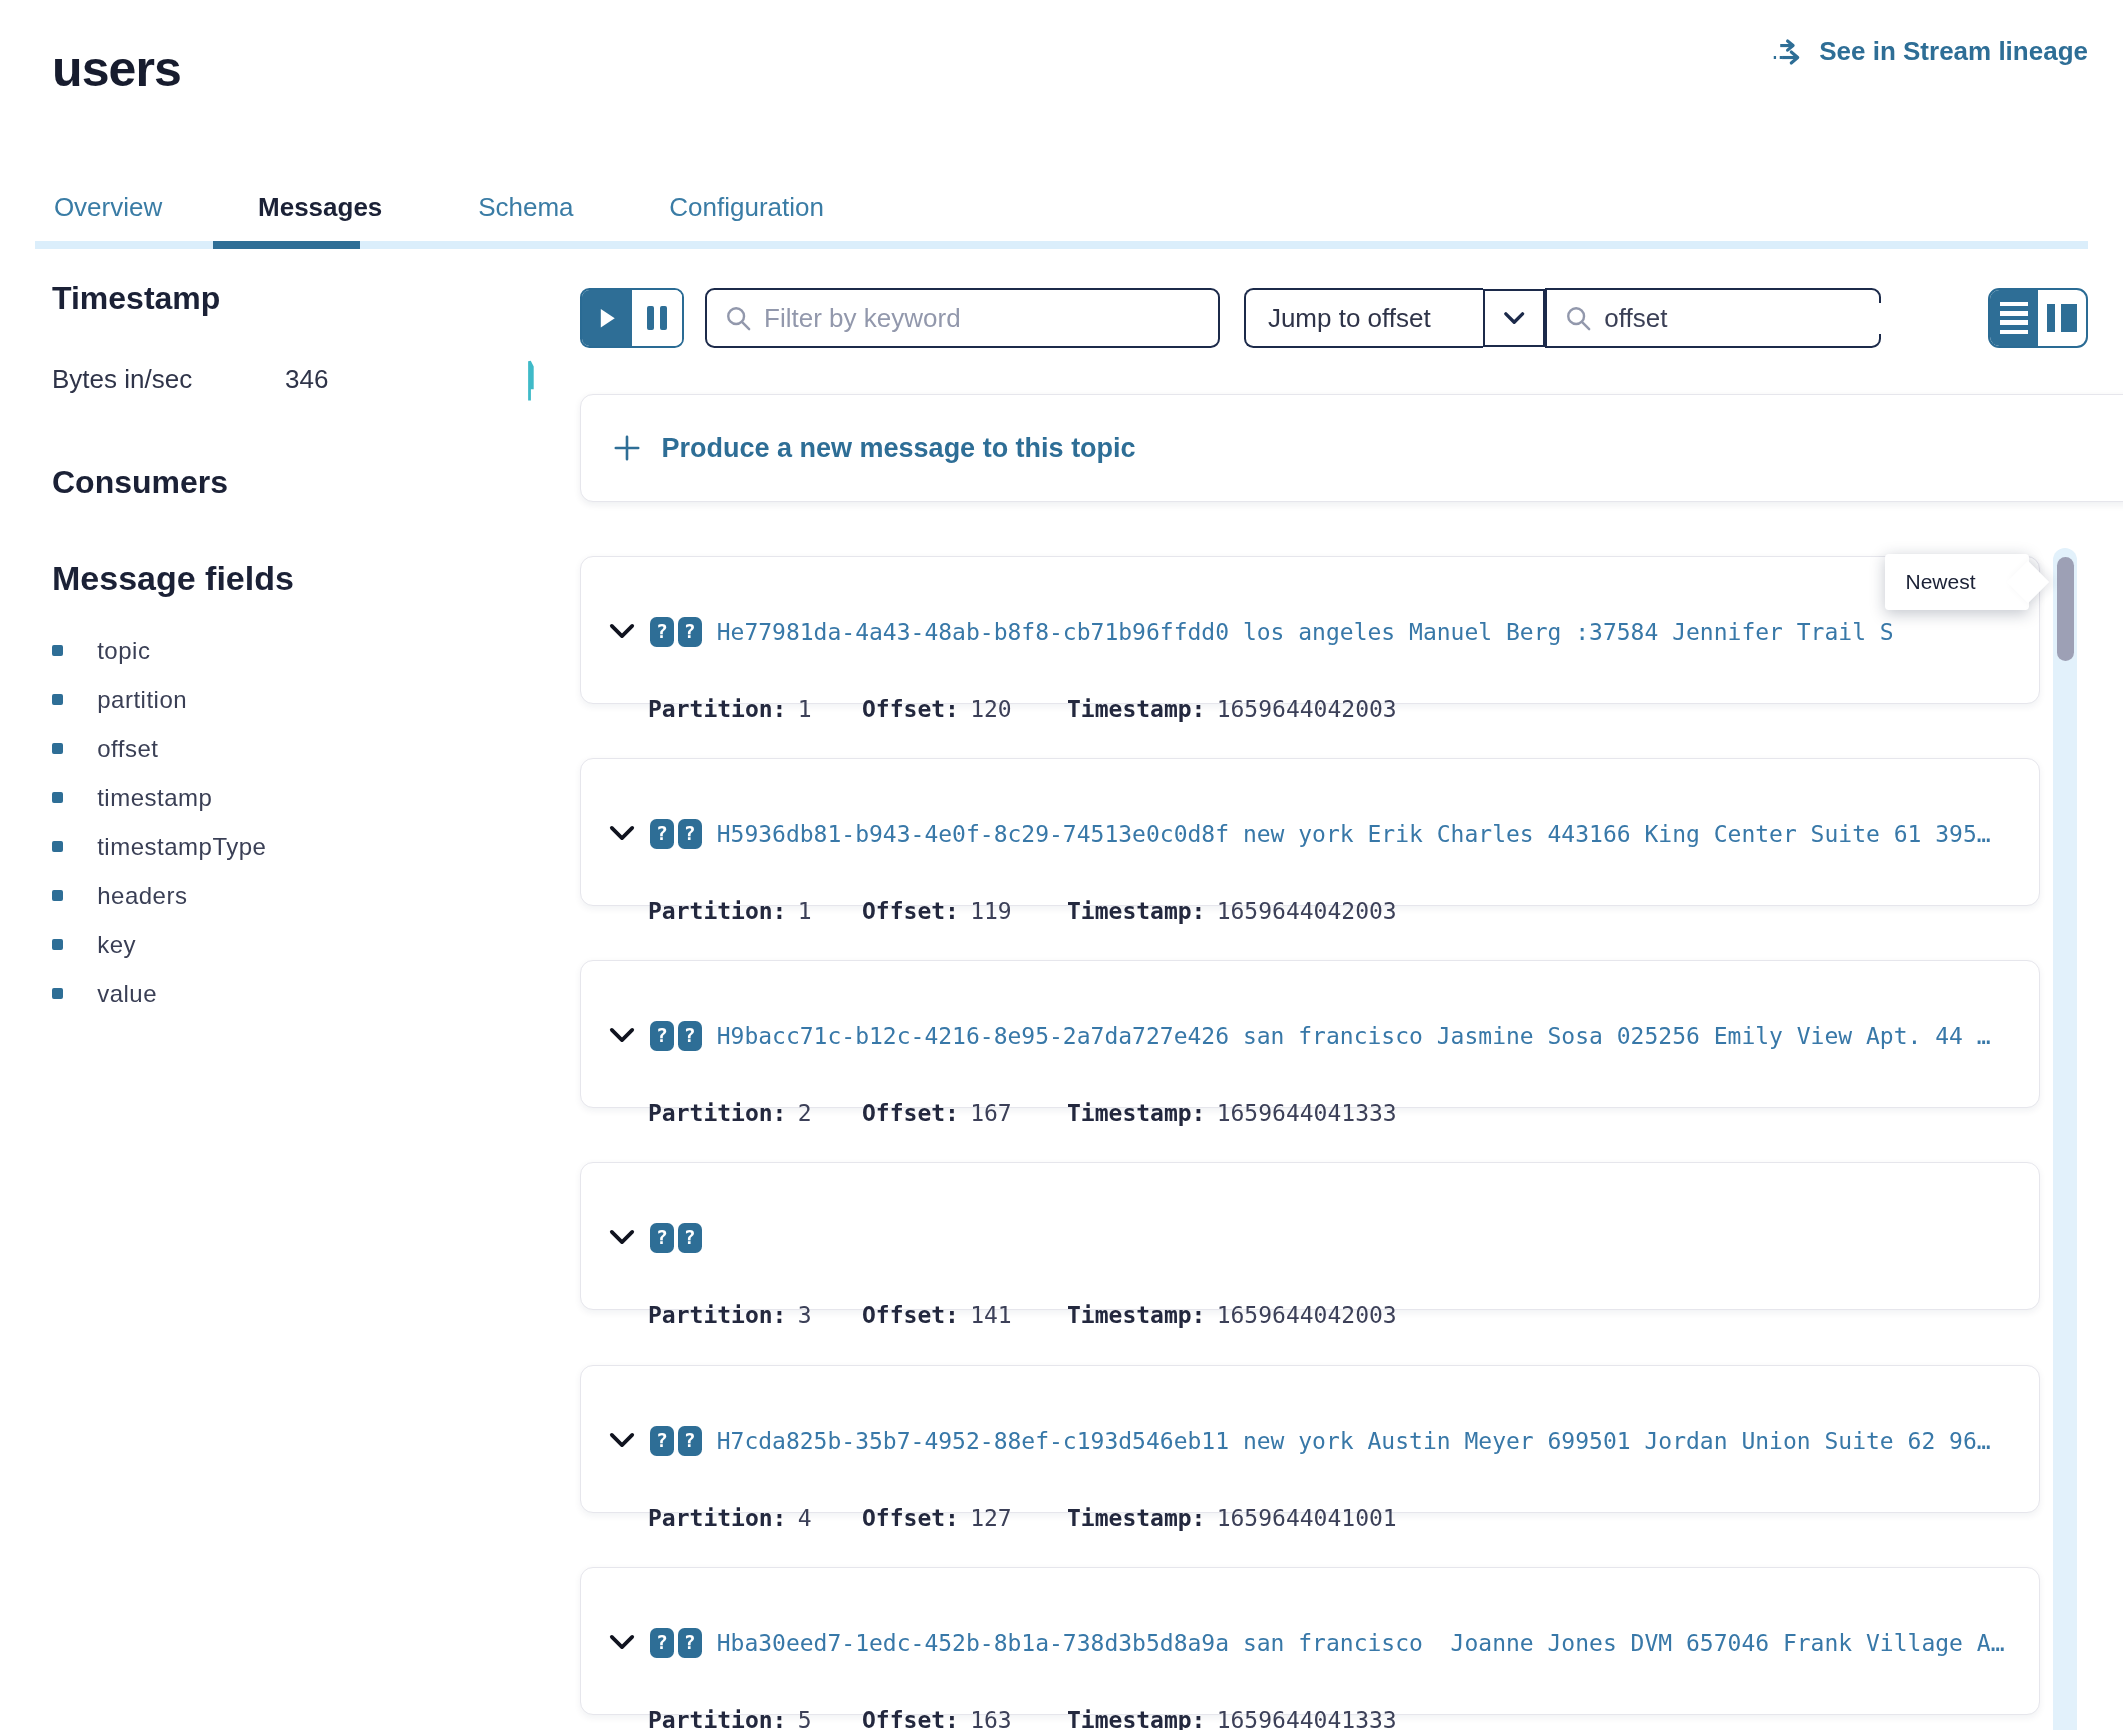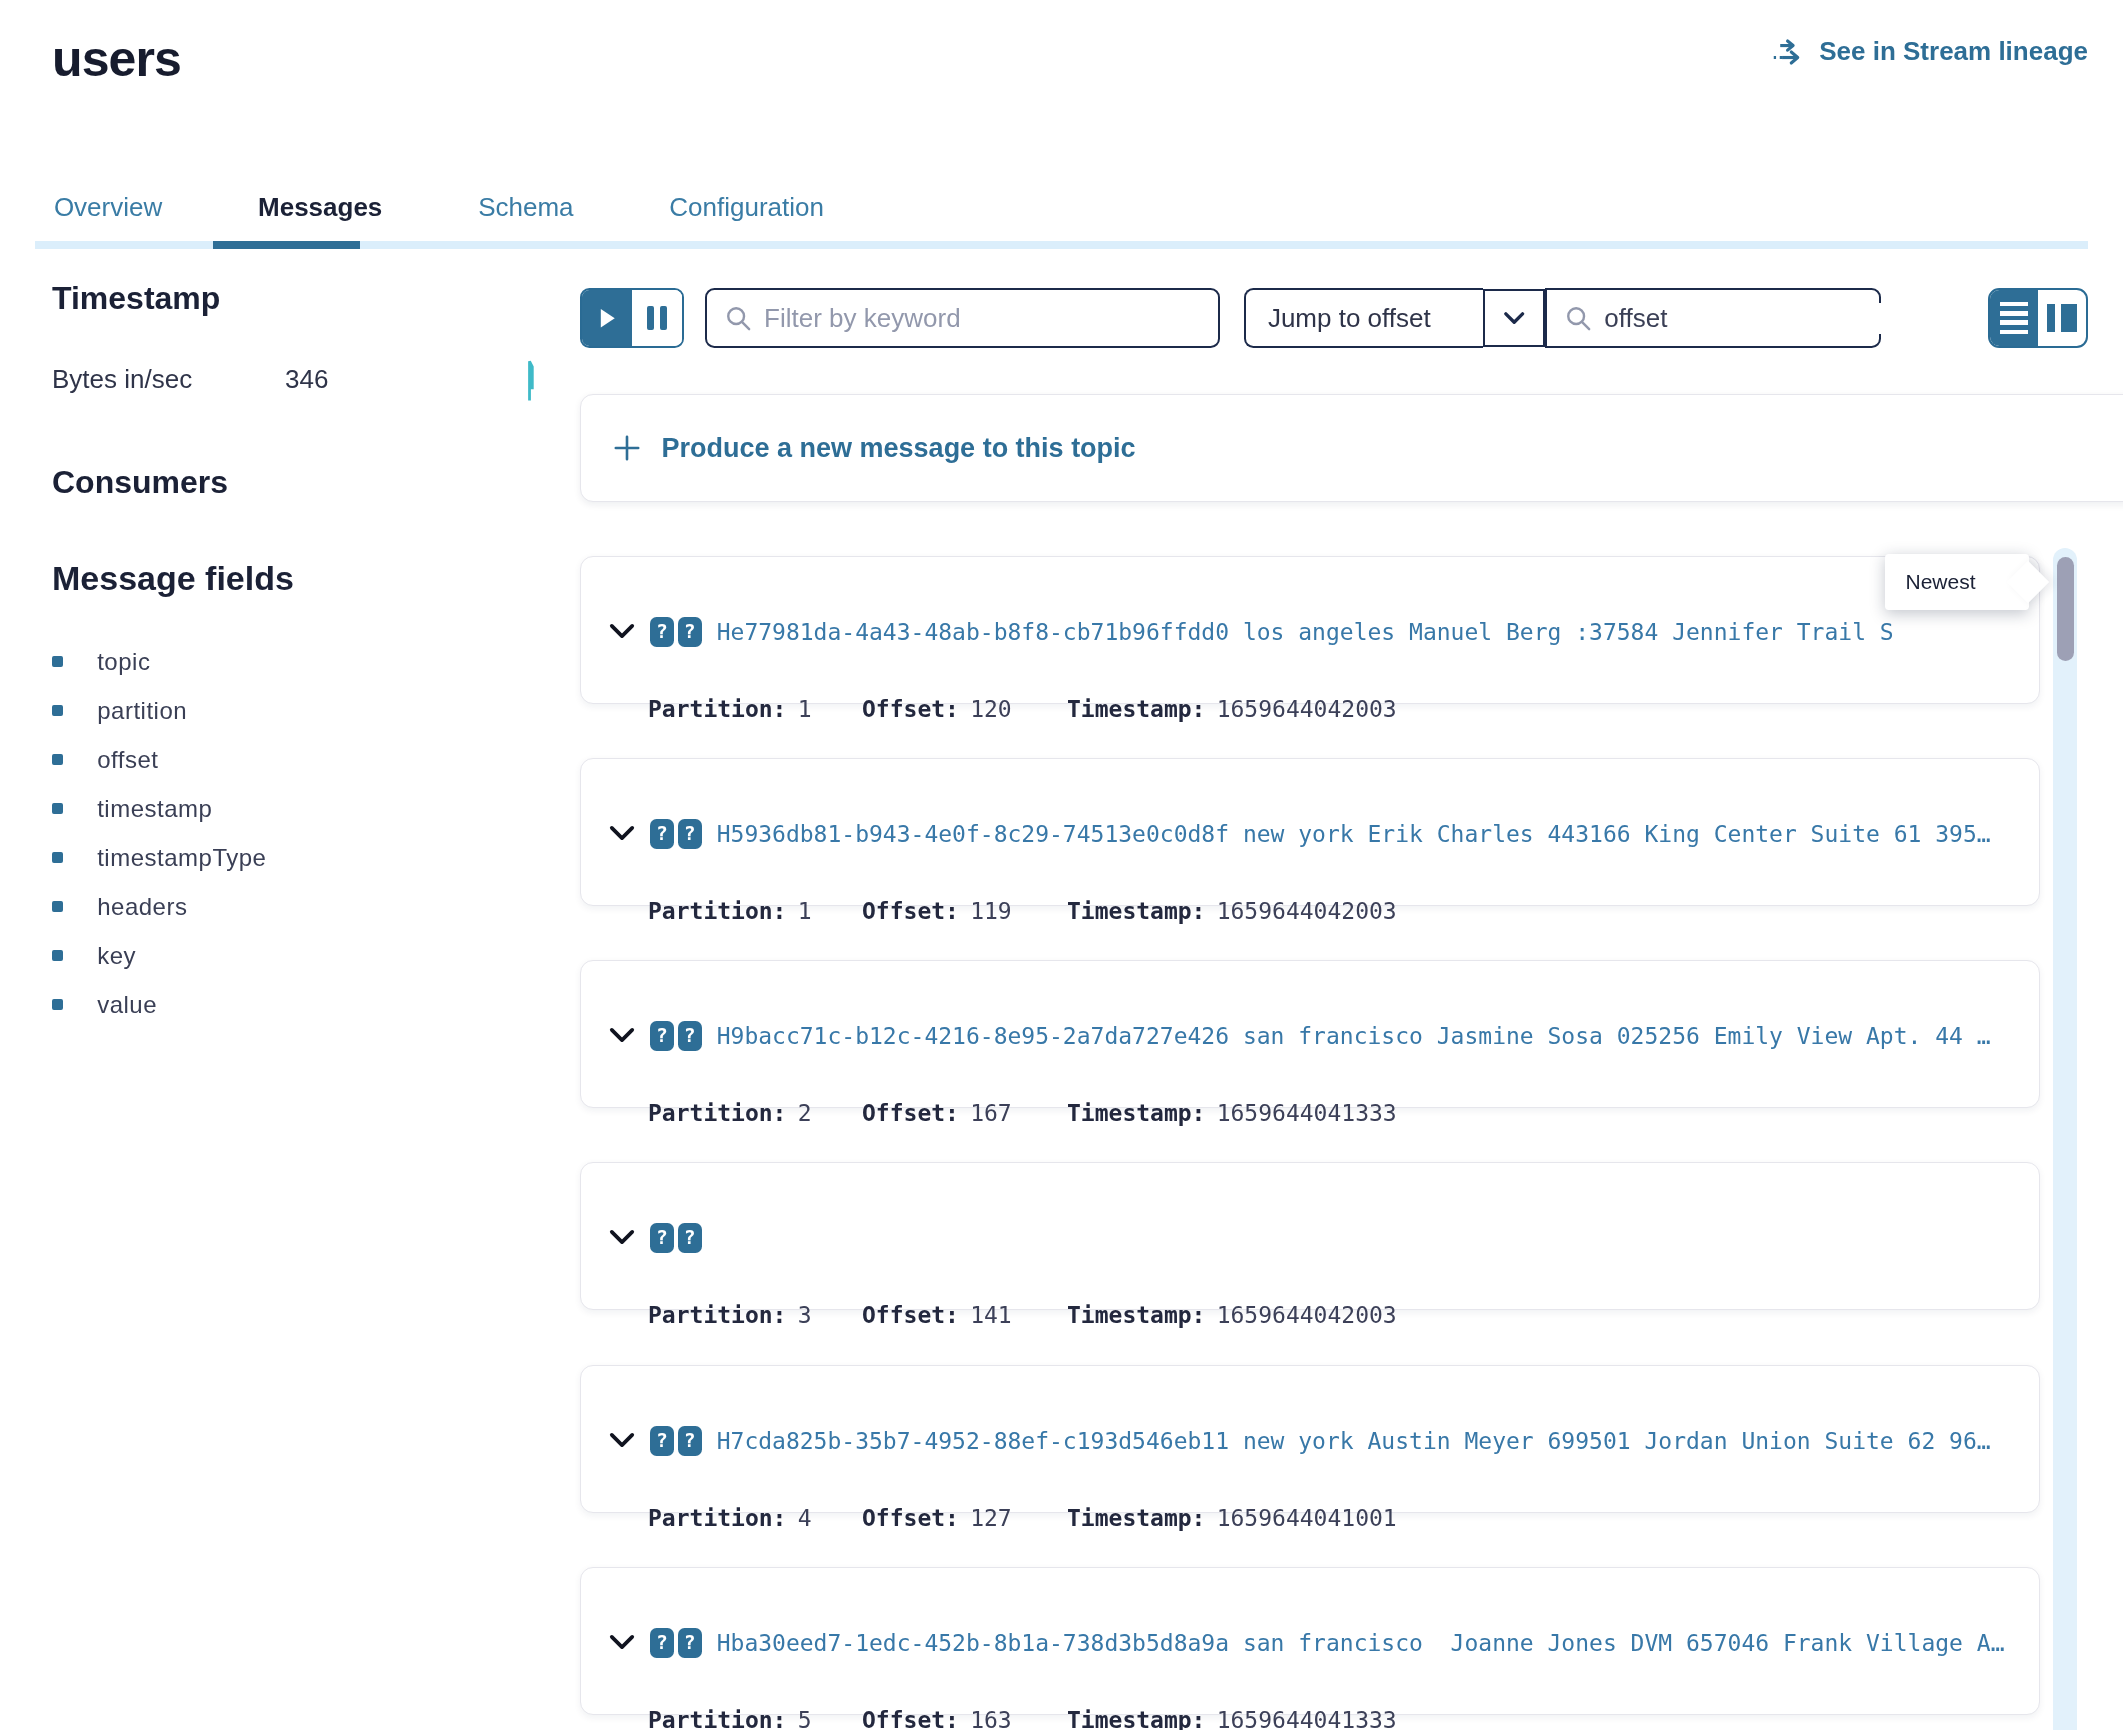--- a/index.html
+++ b/index.html
@@ -1,20 +1,20 @@
 <!DOCTYPE html>
 <html style="font-size:15px"><head>
 <meta charset="utf-8">
 <style>
   * { margin:0; padding:0; box-sizing:border-box; }
   html,body { width:2124px; height:1730px; background:#ffffff; overflow:hidden;
               font-family:"Liberation Sans", sans-serif; color:#1b2032; }
 
   
-  .page-title { position:absolute; left:52px; top:30px; font-size:50px; font-weight:800;
+  .page-title { position:absolute; left:52px; top:40px; font-size:50px; font-weight:800;
                 letter-spacing:-0.9px; color:#171c2e; }
   .lineage-link { position:absolute; right:35px; top:36px; display:flex; align-items:center;
                   gap:13px; color:#2e6e96; font-size:26px; font-weight:700; cursor:pointer; }
 
   
   .tabs { position:absolute; left:0; top:183px; width:2088px; padding-left:52px; }
   .tab-row { display:flex; gap:92px; }
   .tab { font-size:26px; color:#3a7ca5; padding:9.3px 1.9px 24px 1.9px; cursor:pointer; }
   .tab.active { color:#1b2136; font-weight:700; }
   .tab-underline { position:absolute; left:35px; right:0; top:58px; height:8.4px; background:#dbeefb; z-index:0; }
@@ -22,21 +22,21 @@
 
   
   .sidebar { position:absolute; left:52px; top:280px; width:485px; }
   .side-heading { font-size:32px; font-weight:800; color:#1b2136; }
   .metric-row { display:flex; align-items:center; margin-top:35px; }
   .metric-label { font-size:26px; color:#2f3449; width:233px; }
   .metric-value { font-size:26px; color:#2f3449; }
   .sparkline { margin-left:auto; }
   .producers-block { margin-bottom:58px; }
   .consumers-block { margin-bottom:58px; }
-  .fields-heading { font-size:34px; font-weight:800; color:#1b2136; margin-bottom:39px; }
+  .fields-heading { font-size:34px; font-weight:800; color:#1b2136; margin-bottom:28px; }
   .field-item { display:flex; align-items:center; gap:34px; height:49px; }
   .field-bullet { width:11.2px; height:11.2px; background:#2e6e96; border-radius:1.9px; flex:0 0 auto; }
   .field-label { font-size:24px; color:#3a3f55; letter-spacing:0.5px; }
 
   
   .toolbar { position:absolute; left:580px; top:292px; width:1508px; height:52px;
              display:flex; align-items:center; }
   .playpause { display:flex; height:60px; border:2.8px solid #2a6b94; border-radius:9.3px;
                overflow:hidden; background:#ffffff; }
   .pp-btn { width:50px; height:100%; display:flex; align-items:center; justify-content:center; cursor:pointer; }

